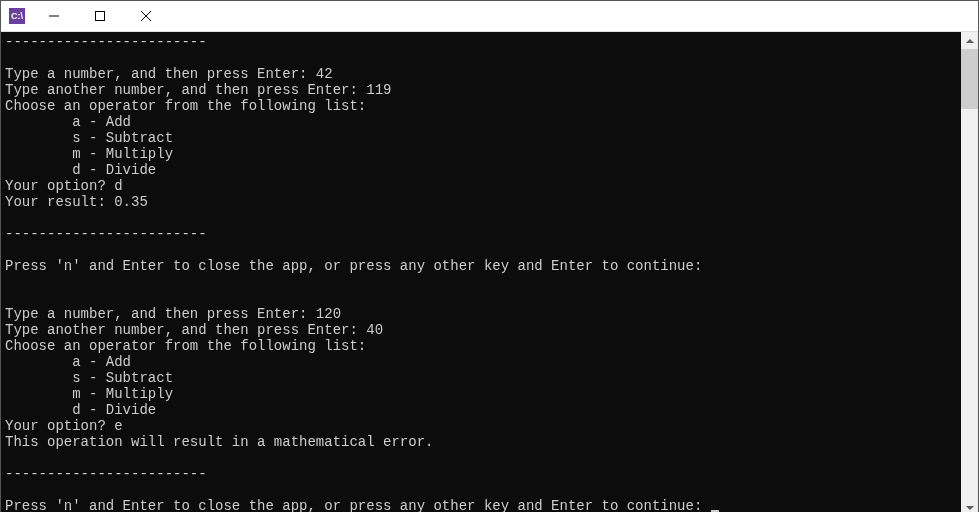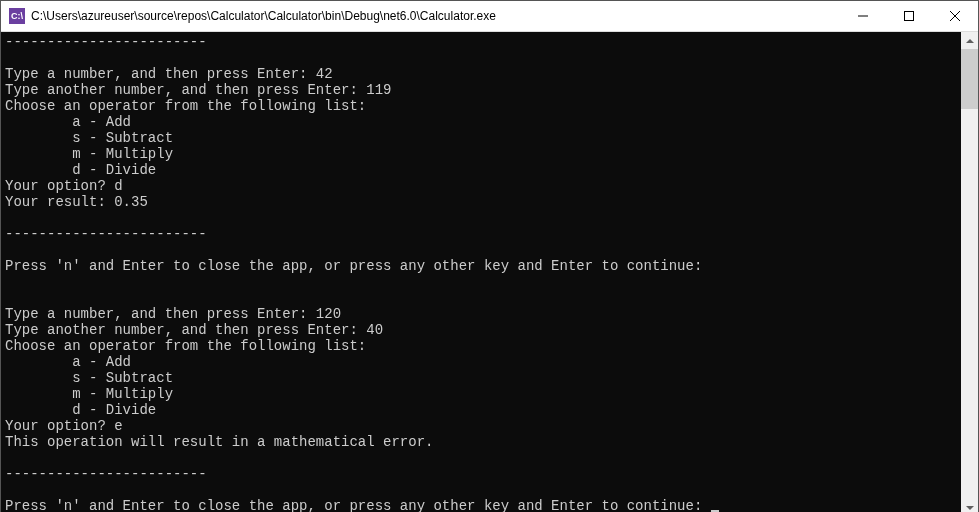--- a/index.html
+++ b/index.html
@@ -124,21 +124,20 @@
       vertical-align: bottom;
       margin-bottom: 1px;
     }
   </style>
 </head>
 <body>
 
 <div class="window">
   <div class="titlebar">
     <div class="titlebar-icon">C:\</div>
-    <div class="titlebar-text">C:\Users\azureuser\source\repos\Calculator\Calculator\bin\Debug\net6.0\Calculator.exe</div>
     <div class="titlebar-buttons">
       <div class="titlebar-button">
         <svg width="10" height="10" viewBox="0 0 10 10">
             <line x1="0" y1="5" x2="10" y2="5" stroke="#000" stroke-width="1"></line>
           </svg>
       </div>
       <div class="titlebar-button">
         <svg width="10" height="10" viewBox="0 0 10 10">
             <rect x="0.5" y="0.5" width="9" height="9" fill="none" stroke="#000" stroke-width="1"></rect>
           </svg>

